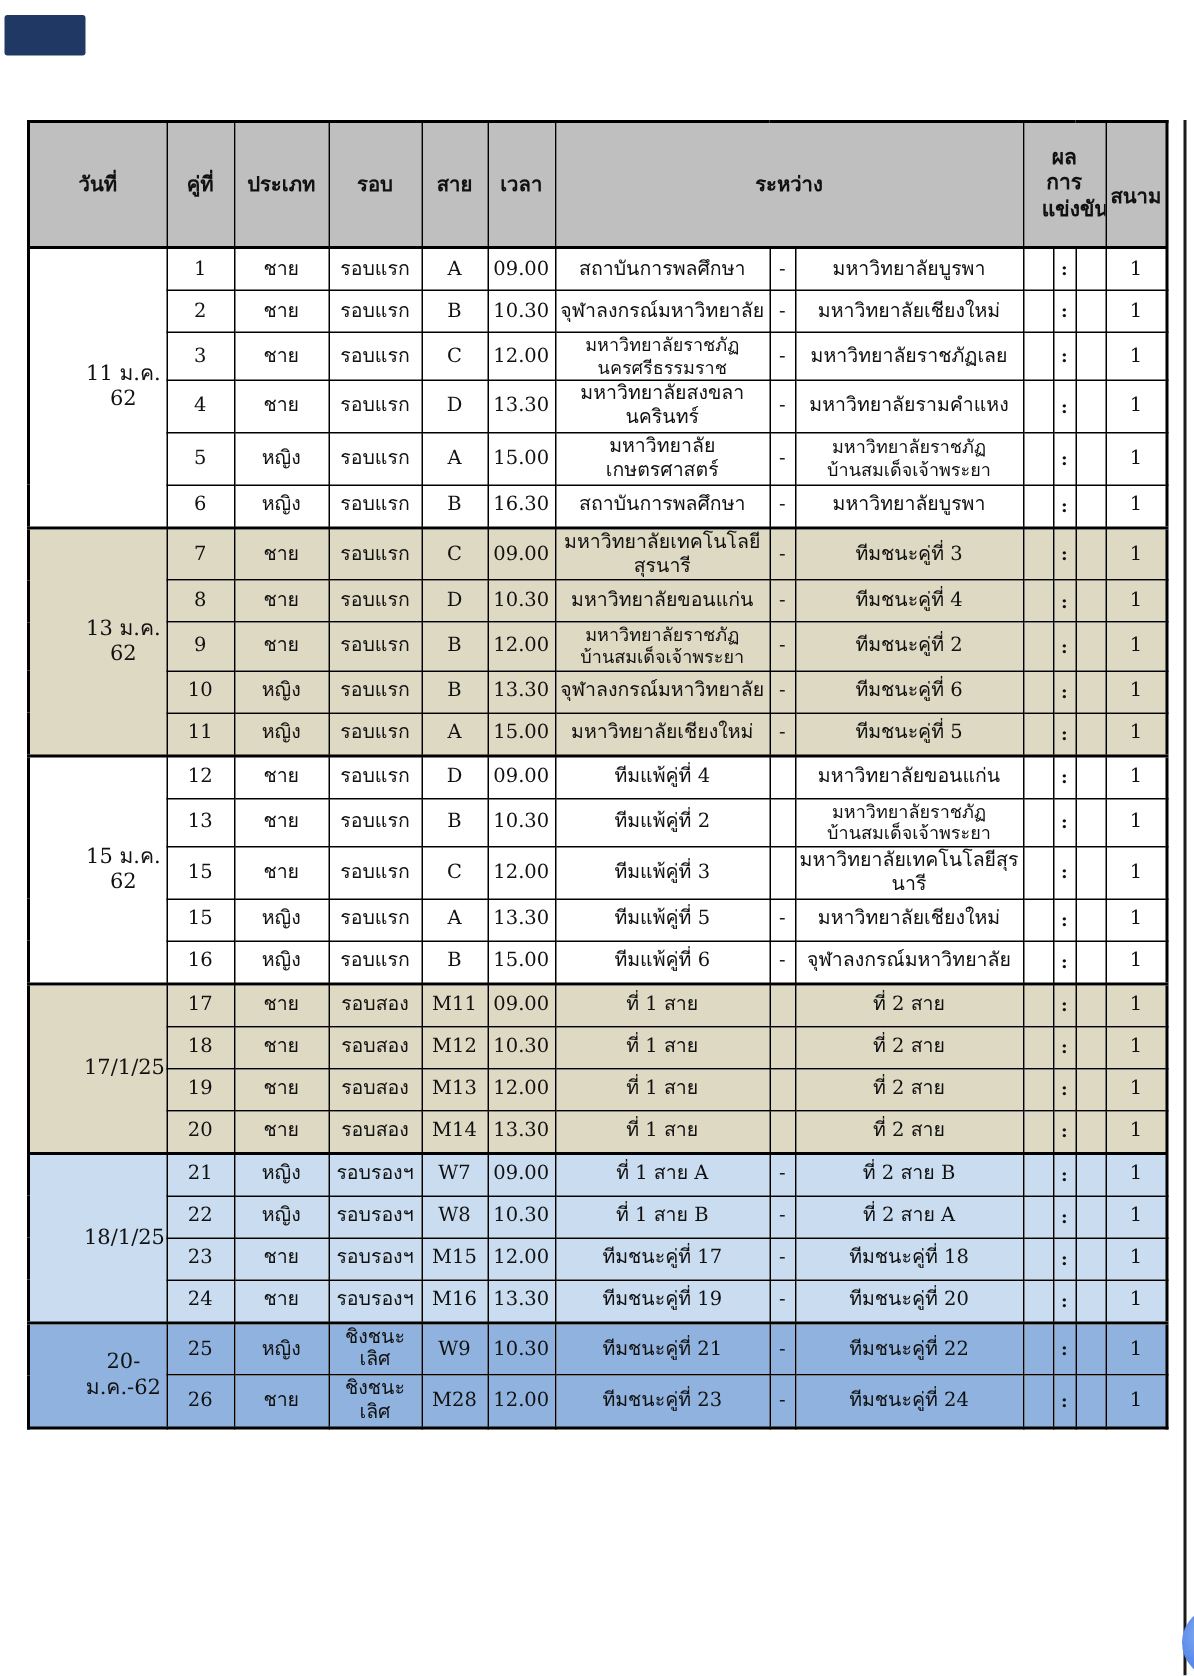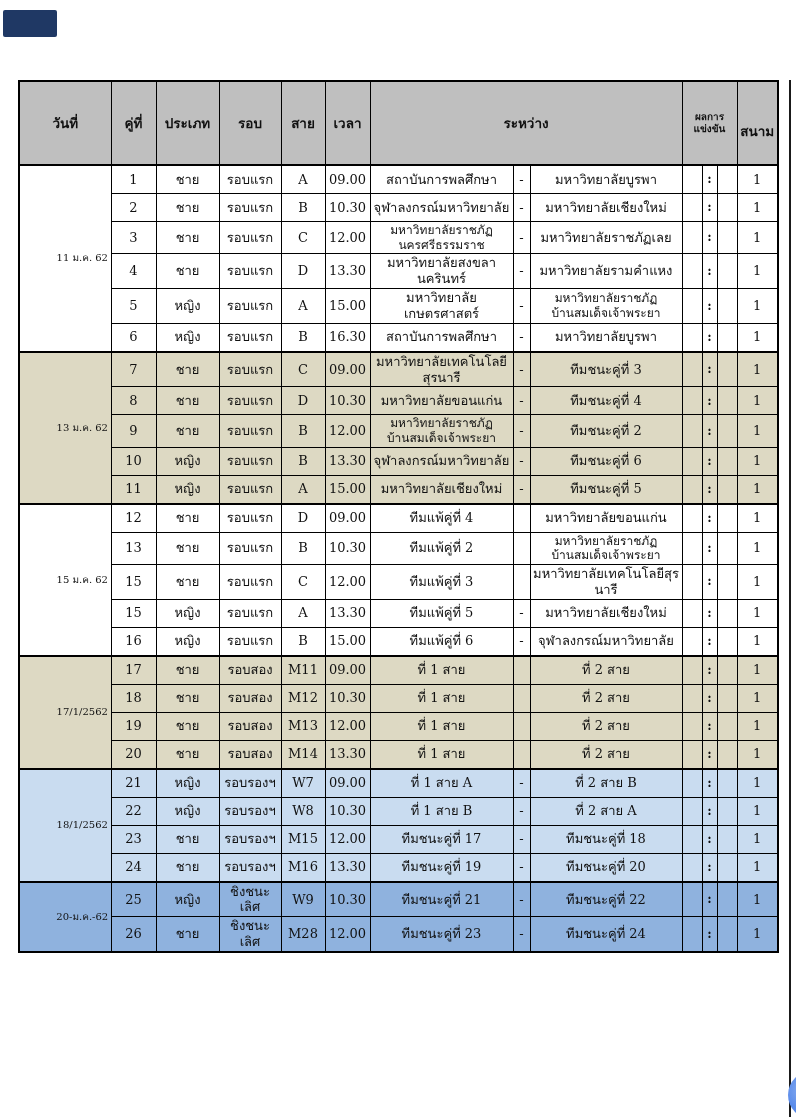--- a/index.html
+++ b/index.html
@@ -46,26 +46,26 @@
     padding: 1px 2px;
     overflow: hidden;
     line-height: 1.22;
   }
   thead th {
     background: #BFBFBF;
     font-weight: bold;
     font-size: 13.5px;
     height: 56px;
   }
-  thead th.result-h { font-size: 10px; padding: 0; }
+  thead th.result-h { font-size: 14px; padding: 12px; }
   thead th.venue-h { vertical-align: bottom; padding-bottom: 25px; }
   td { font-size: 13px; height: 25px; }
   td.team { font-size: 13px; }
   td.team.small { font-size: 12px; }
-  td.date { font-size: 10px; padding-left: 36px; }
+  td.date { font-size: 14px; padding-left: 36px; }
   td.vs-cell { font-size: 13px; }
   td.colon { font-size: 12px; font-weight: bold; }
 </style>
 </head>
 <body>
 
 <div class="page">
 
   <div class="corner-accent"></div>
   <div class="page-edge-line"></div>

